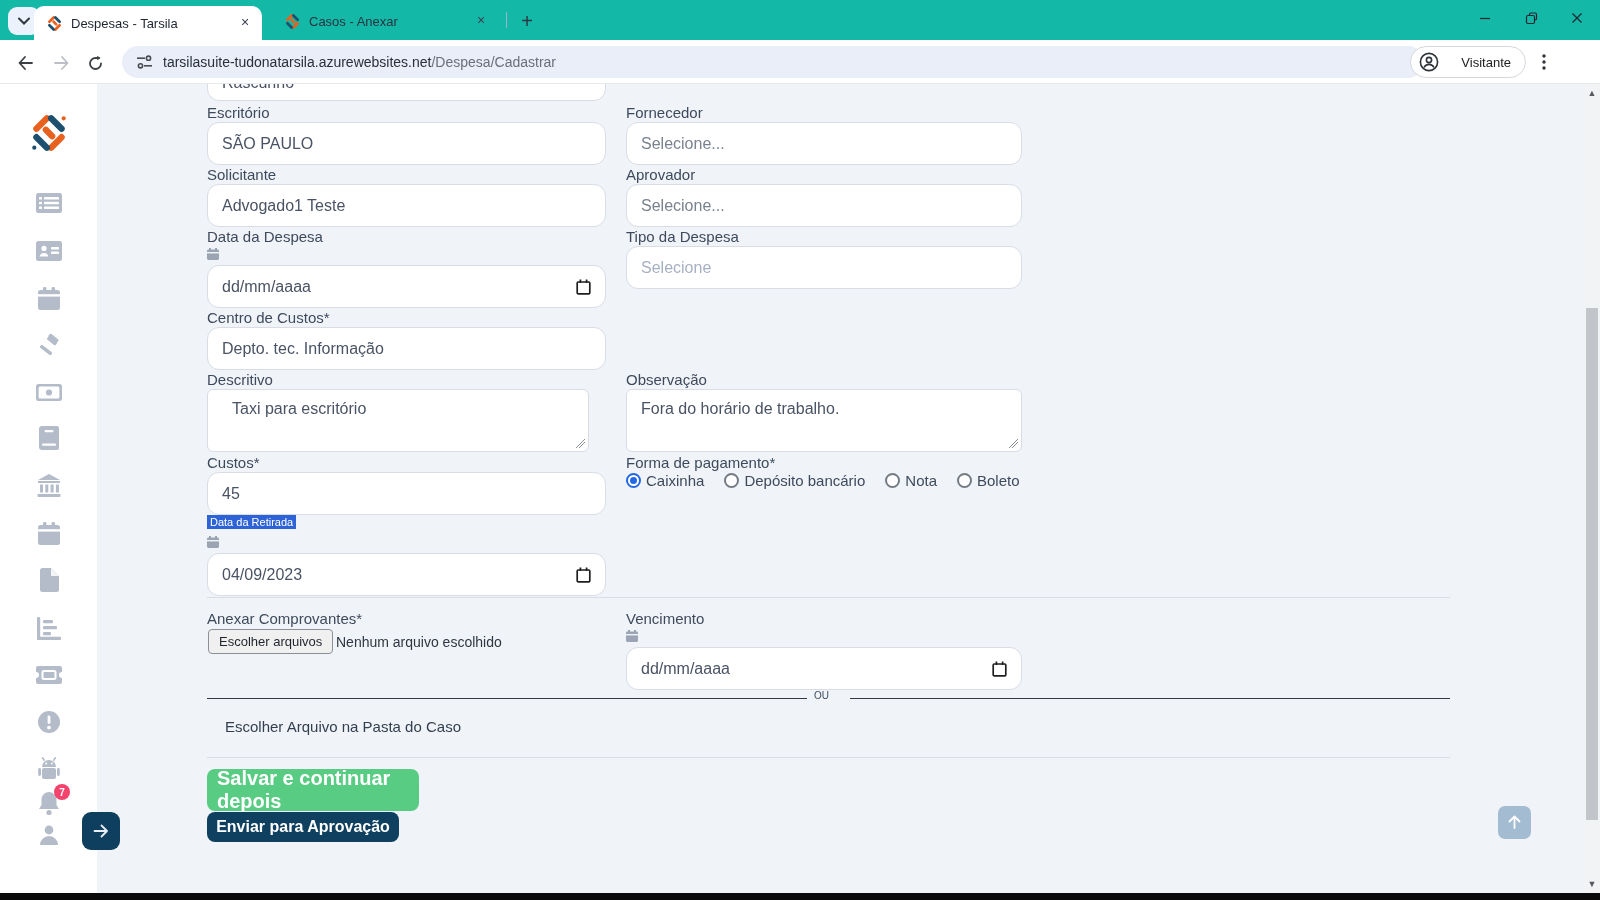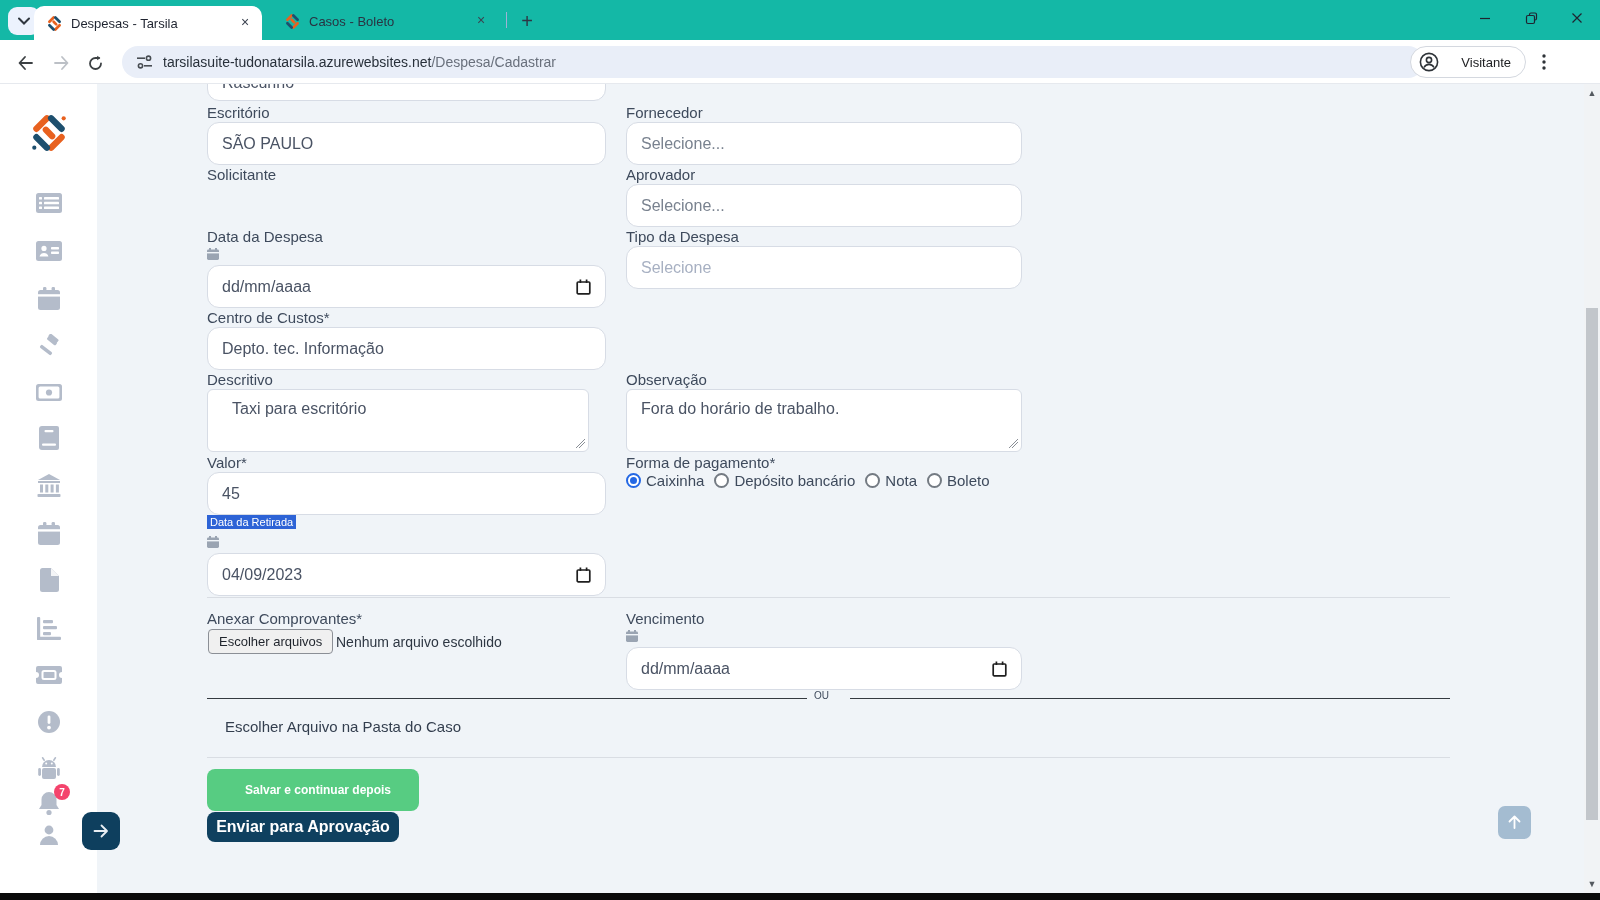--- a/index.html
+++ b/index.html
@@ -49,28 +49,28 @@
   .inp .ph-mid { color:#79828f; }
   .inp .ph-light { color:#a7b0c2; }
   .tarea { position:absolute; height:63px; background:#fff; border:1px solid #d7dce5; border-radius:6px; padding:10px 14px; font-size:16px; color:#4a5364; }
   .resize-grip { position:absolute; right:3px; bottom:3px; width:9px; height:9px;
      background:linear-gradient(135deg, transparent 0 45%, #8a8f96 45% 52%, transparent 52% 65%, #8a8f96 65% 72%, transparent 72%); }
   .mini-cal { position:absolute; width:12px; height:12px; color:#9aa4b2; }
   .date-glyph { position:absolute; right:14px; top:13px; }
   .divider { position:absolute; height:1px; background:#d9dde3; }
   .divider-dark { position:absolute; height:1px; background:#343a40; }
   .hl-label { position:absolute; font-size:11px; color:#fff; background:#2d63d6; padding:1px 3px; }
-  .radio-row { position:absolute; display:flex; align-items:flex-end; gap:10px; font-size:15px; color:#3e4a5c; }
+  .radio-row { position:absolute; display:flex; align-items:flex-end; gap:20px; font-size:15px; color:#3e4a5c; }
   .radio-opt { display:flex; align-items:center; gap:5px; }
   .radio { width:15px; height:15px; border-radius:50%; border:2px solid #747b83; background:#fff; position:relative; flex:none; }
   .radio.checked { border-color:#2468e4; }
   .radio.checked::after { content:""; position:absolute; inset:2px; border-radius:50%; background:#2468e4; }
   .file-btn { position:absolute; height:25px; background:#f0f0f0; border:1px solid #8b8f96; border-radius:4px; font-size:13px; color:#1f242c; display:flex; align-items:center; padding:0 10px; }
   .file-status { position:absolute; font-size:14px; color:#2d3642; }
-  .btn-green { position:absolute; background:#57cc82; border-radius:8px; color:#fff; font-size:12px; font-weight:bold; display:flex; align-items:center; justify-content:center;padding-left:10px; }
+  .btn-green { position:absolute; background:#57cc82; border-radius:8px; color:#fff; font-size:20px; font-weight:bold; display:flex; align-items:center; justify-content:center;padding-left:10px; }
   .btn-navy { position:absolute; background:#0f405f; border-radius:8px; color:#fff; font-size:16px; font-weight:bold; display:flex; align-items:center; justify-content:center; }
   .scrolltop { position:absolute; left:1498px; top:722px; width:33px; height:33px; border-radius:7px; background:#a4bcd1; display:flex; align-items:center; justify-content:center; }
   .bottombar { position:absolute; left:0; top:893px; width:1600px; height:7px; background:#0a0a0a; }
   .link-plain { position:absolute; font-size:15px; color:#333e4e; }
 </style>
 </head>
 <body>
 
 <div class="stage">
 
@@ -98,21 +98,21 @@
     <div class="tab-inactive">
       <svg width="17" height="17" viewBox="0 0 20 20">
         <g stroke-linecap="round" stroke-width="3.2" fill="none">
           <path d="M4 8 L9 3" stroke="#e8611f"></path>
             <path d="M11 17 L16 12" stroke="#e8611f"></path>
           <path d="M11 3 L16 8" stroke="#1d4f6e"></path>
             <path d="M4 12 L9 17" stroke="#1d4f6e"></path>
           <path d="M9 8 L12 11" stroke="#e8611f"></path>
         </g>
       </svg>
-      <span class="tab-title">Casos - Boleto</span>
+      <span class="tab-title">Casos - Anexar</span>
       <span class="tab-close">×</span>
     </div>
 
     <div class="tab-sep"></div>
     <div class="newtab">+</div>
 
     <div class="wincontrols">
       <div class="winbtn">
         <svg width="12" height="12" viewBox="0 0 12 12">
             <path d="M1 6.5 H11" stroke="#1f2430" stroke-width="1.2"></path>
@@ -344,20 +344,23 @@
     <div class="inp" style="left:207px; top:38px; width:399px;">
         <span class="val">SÃO PAULO</span>
       </div>
 
     <span class="lbl" style="left:626px; top:20px;">Fornecedor</span>
     <div class="inp" style="left:626px; top:38px; width:396px;">
         <span class="ph-mid">Selecione...</span>
       </div>
 
     <span class="lbl" style="left:207px; top:82px;">Solicitante</span>
+    <div class="inp" style="left:207px; top:100px; width:399px;">
+        <span class="val">Advogado1 Teste</span>
+      </div>
 
     <span class="lbl" style="left:626px; top:82px;">Aprovador</span>
     <div class="inp" style="left:626px; top:100px; width:396px;">
         <span class="ph-mid">Selecione...</span>
       </div>
 
     <span class="lbl" style="left:207px; top:144px;">Data da Despesa</span>
     <svg class="mini-cal" style="left:207px; top:164px;" viewBox="0 0 12 12">
         <rect x="2" y="0" width="2" height="3" fill="currentColor"></rect>
         <rect x="8" y="0" width="2" height="3" fill="currentColor"></rect>
@@ -387,21 +390,21 @@
       <span>Taxi para escritório</span>
       <span class="resize-grip"></span>
     </div>
 
     <span class="lbl" style="left:626px; top:287px;">Observação</span>
     <div class="tarea" style="left:626px; top:305px; width:396px;">
       <span>Fora do horário de trabalho.</span>
       <span class="resize-grip"></span>
     </div>
 
-    <span class="lbl" style="left:207px; top:370px;">Valor*</span>
+    <span class="lbl" style="left:207px; top:370px;">Custos*</span>
     <div class="inp" style="left:207px; top:388px; width:399px;">
         <span class="val">45</span>
       </div>
 
     <span class="lbl" style="left:626px; top:370px;">Forma de pagamento*</span>
     <div class="radio-row" style="left:626px; top:388px;">
       <span class="radio-opt">
           <span class="radio checked"></span>
           <span>Caixinha</span>
         </span>

